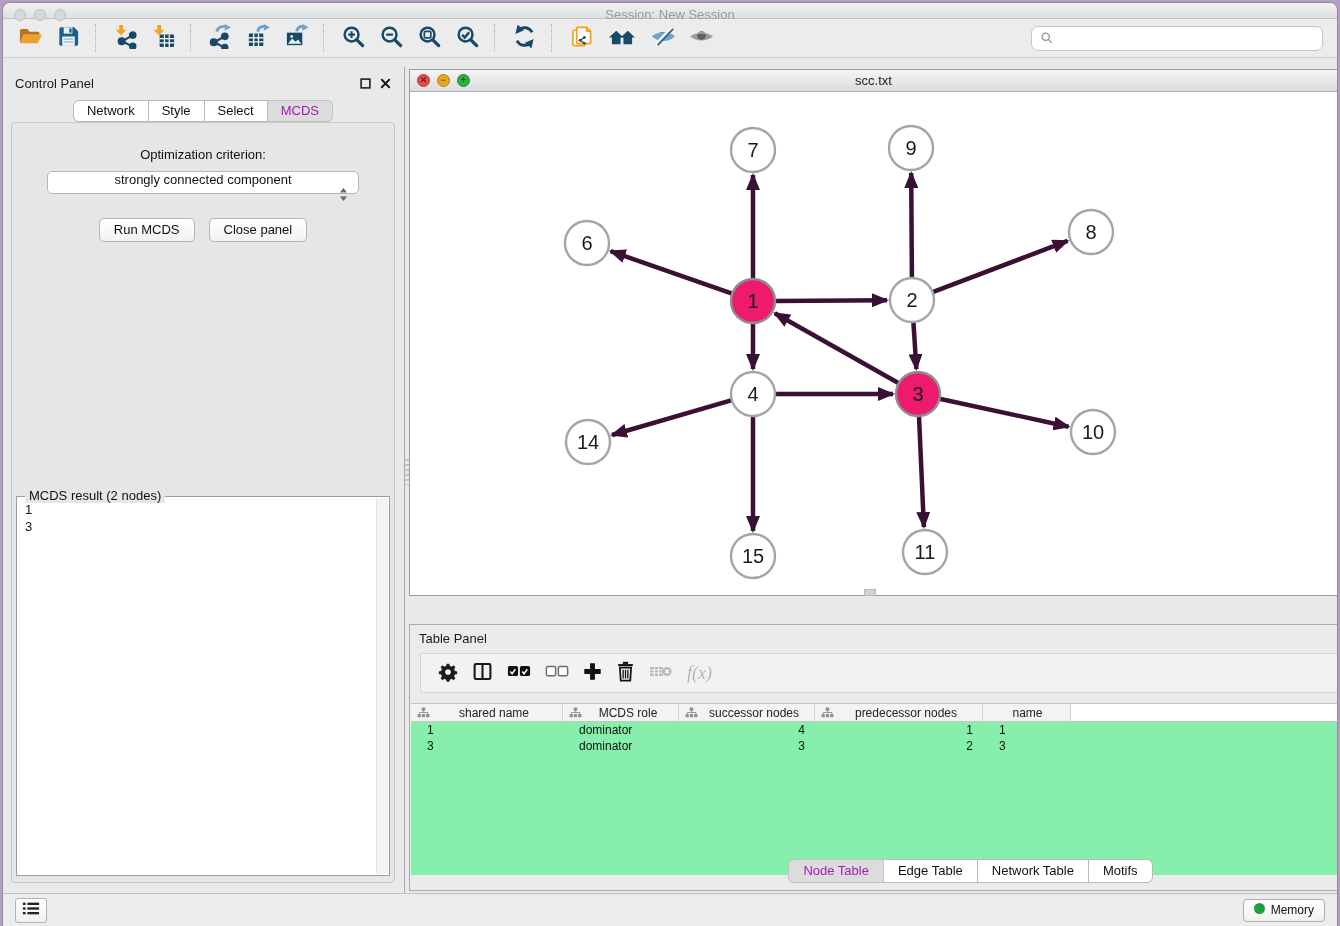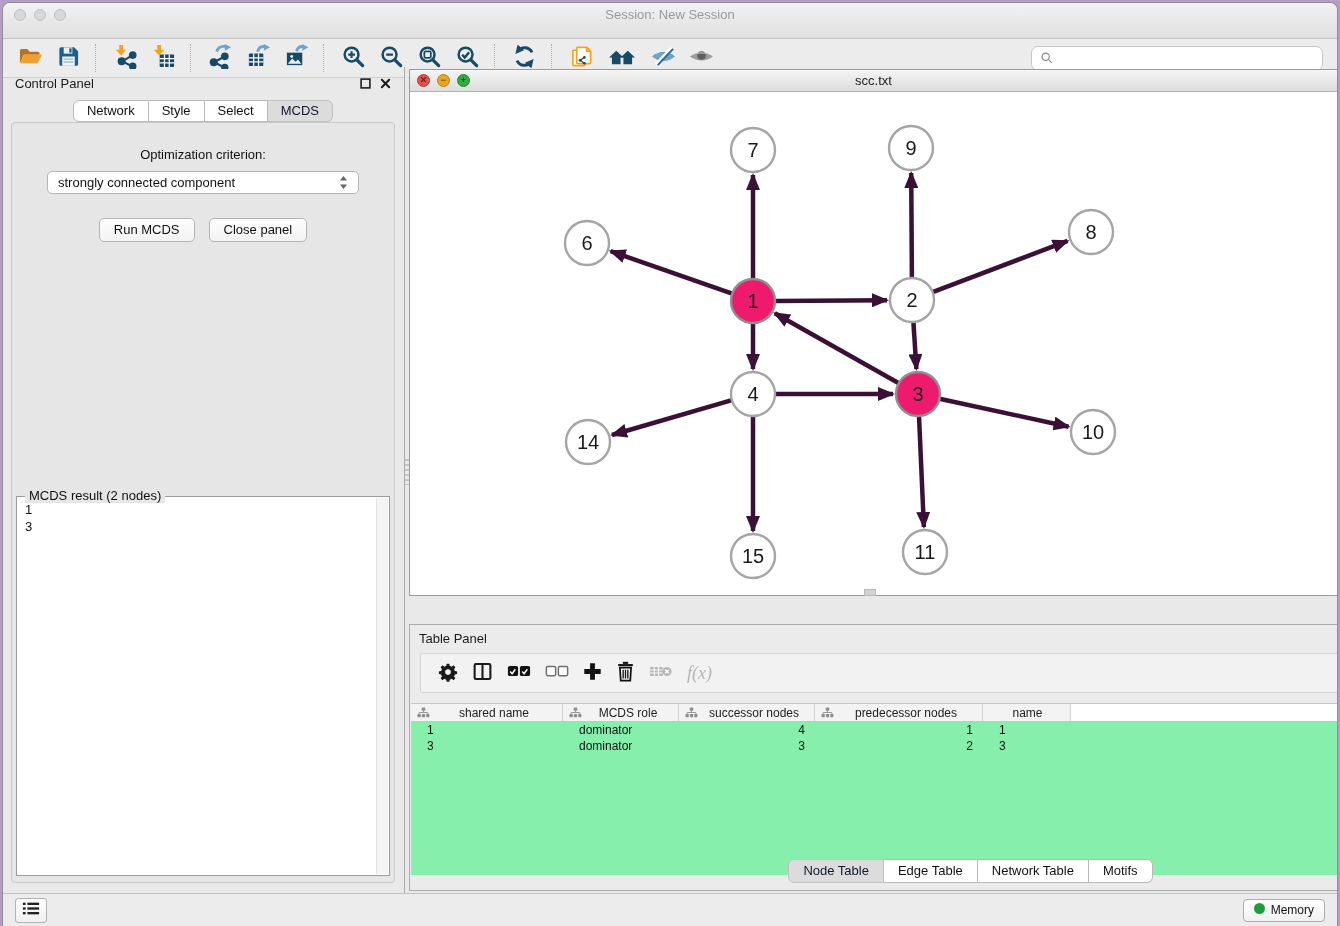--- a/index.html
+++ b/index.html
@@ -4,21 +4,21 @@
 <style>
   * { margin:0; padding:0; box-sizing:border-box; }
   html,body { width:1340px; height:926px; overflow:hidden; }
   body { background:#B49DC9; font-family:"Liberation Sans", sans-serif; }
 
   .window { position:absolute; left:2px; right:2px; top:2px; bottom:0;
             background:#E9E9E9; border:1px solid #8F8F8F; border-bottom:none;
             border-radius:8px 8px 0 0; overflow:hidden; }
 
   
-  .titlebar { height:36px; background:linear-gradient(#F2F2F2,#DFDFDF);
+  .titlebar { height:16px; background:linear-gradient(#F2F2F2,#DFDFDF);
               border-bottom:1px solid #C3C3C3; position:relative; }
   .traffic-main { position:absolute; left:11px; top:6px; display:flex; gap:8px; }
   .traffic-main .dot { width:12px; height:12px; border-radius:50%;
                        background:#D8D8D8; border:1px solid #C0C0C0; }
   .titlebar .title { text-align:center; line-height:23px; font-size:13px; color:#9A9A9A; }
 
   
   .toolbar { height:39px; display:flex; align-items:center; padding:0 10px;
              border-bottom:1px solid #CFCFCF; background:#ECECEC; gap:4px; }
   .tbtn { width:34px; height:32px; border:none; background:transparent;
@@ -39,28 +39,28 @@
   .cp-title { font-size:13px; color:#1A1A1A; }
   .panel-icons { margin-left:auto; display:flex; gap:9px; align-items:center; }
   .panel-icons svg { width:11px; height:11px; display:block; cursor:pointer; }
 
   .tabs-row { display:flex; justify-content:center; }
   .cp-tabs { position:absolute; top:33px; left:0; right:0; z-index:2; }
   .tab { font-size:13px; padding:2px 13px 3px; background:#FFF;
          border:1px solid #B9B9B9; border-left-width:0; color:#111; cursor:pointer; }
   .tab:first-child { border-left-width:1px; border-radius:6px 0 0 6px; }
   .tab:last-child { border-radius:0 6px 6px 0; }
-  .tab.selected { background:#DCDCDC; color:#0f172a; border-color:#C2C2C2; }
+  .tab.selected { background:#DCDCDC; color:#a21caf; border-color:#C2C2C2; }
 
   .cp-content { position:absolute; left:8px; right:8px; top:55px; bottom:10px;
                 background:#E6E6E6; border:1px solid #C8C8C8; border-radius:4px; }
   .opt-label { margin-top:24px; text-align:center; font-size:13px; color:#111; }
   .dropdown { position:relative; margin:9px auto 0; width:312px; height:23px; background:#FFF;
               border:1px solid #B5B5B5; border-radius:5px; display:flex; align-items:center;
-              padding:0 10px; font-size:13px; color:#111; cursor:pointer; }
+              padding:0 10px; font-size:13px; color:#111; cursor:pointer;flex-direction:column; }
   .dropdown .stepper { margin-left:auto; display:flex; }
   .btn-row { display:flex; justify-content:center; gap:14px; margin-top:24px; }
   .cp-btn { font-size:13px; padding:3px 14px 4px; background:linear-gradient(#FFFFFF,#F2F2F2);
             border:1px solid #B5B5B5; border-radius:5px; color:#111; min-width:94px; cursor:pointer; }
 
   .result-box { position:absolute; left:4px; right:4px; top:373px; bottom:6px;
                 border:1px solid #9C9C9C; background:#FFF; }
   .result-legend { position:absolute; top:-9px; left:8px; background:#E6E6E6;
                    padding:0 4px; font-size:13px; color:#111; }
   .result-text { position:absolute; left:8px; top:4px; right:18px; bottom:2px;

